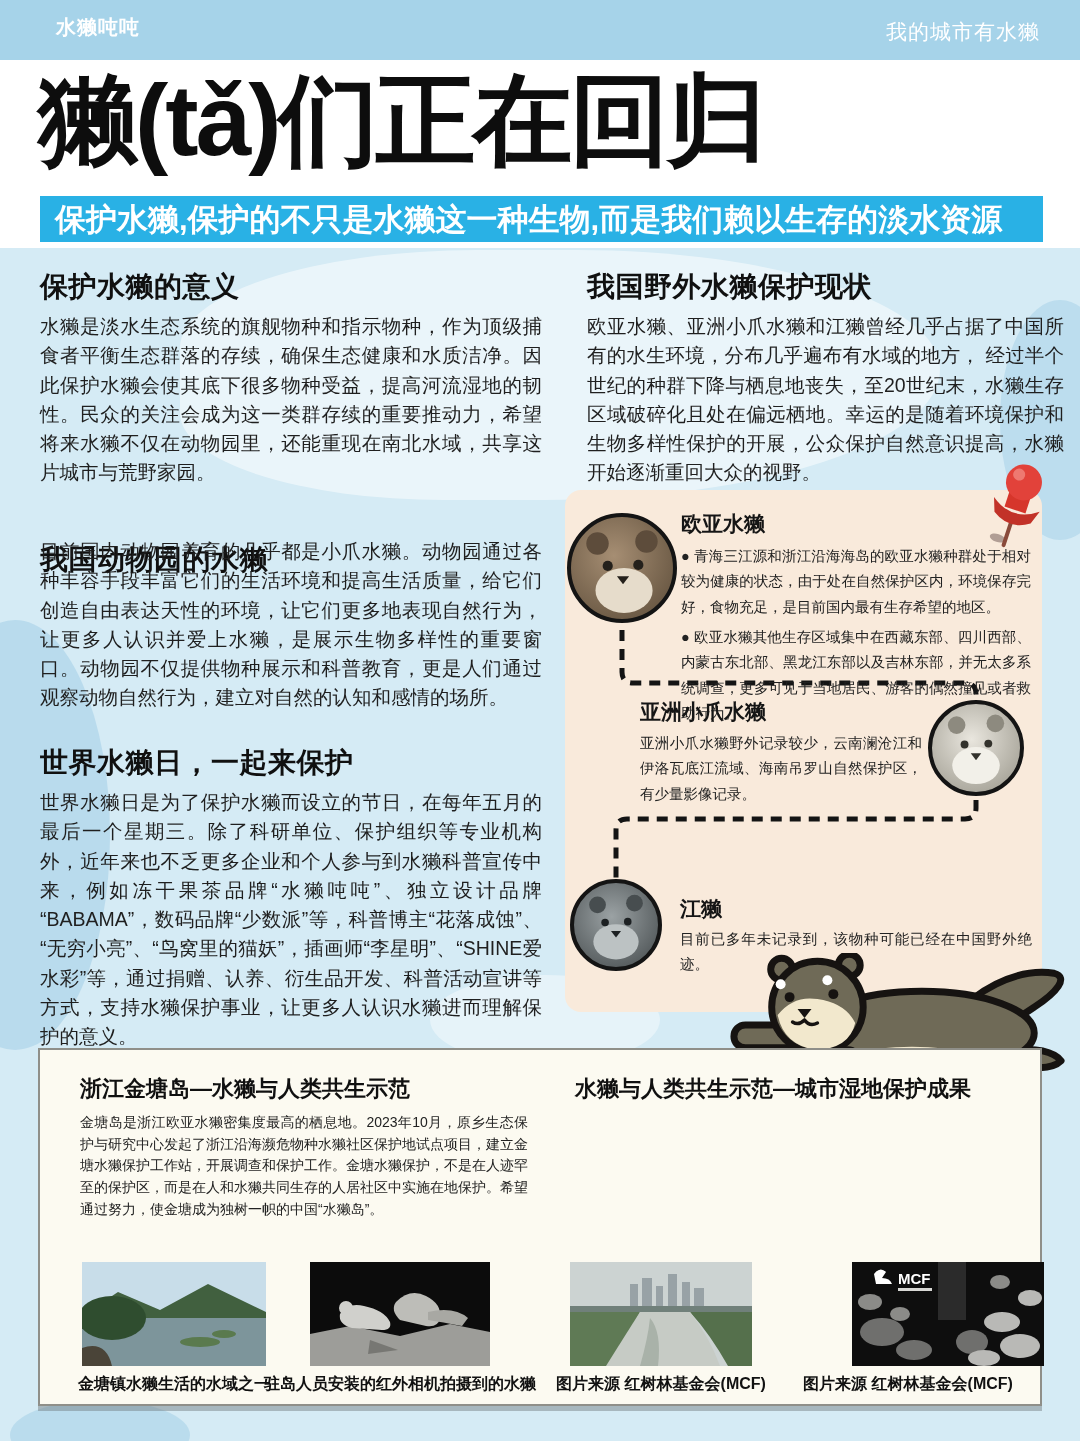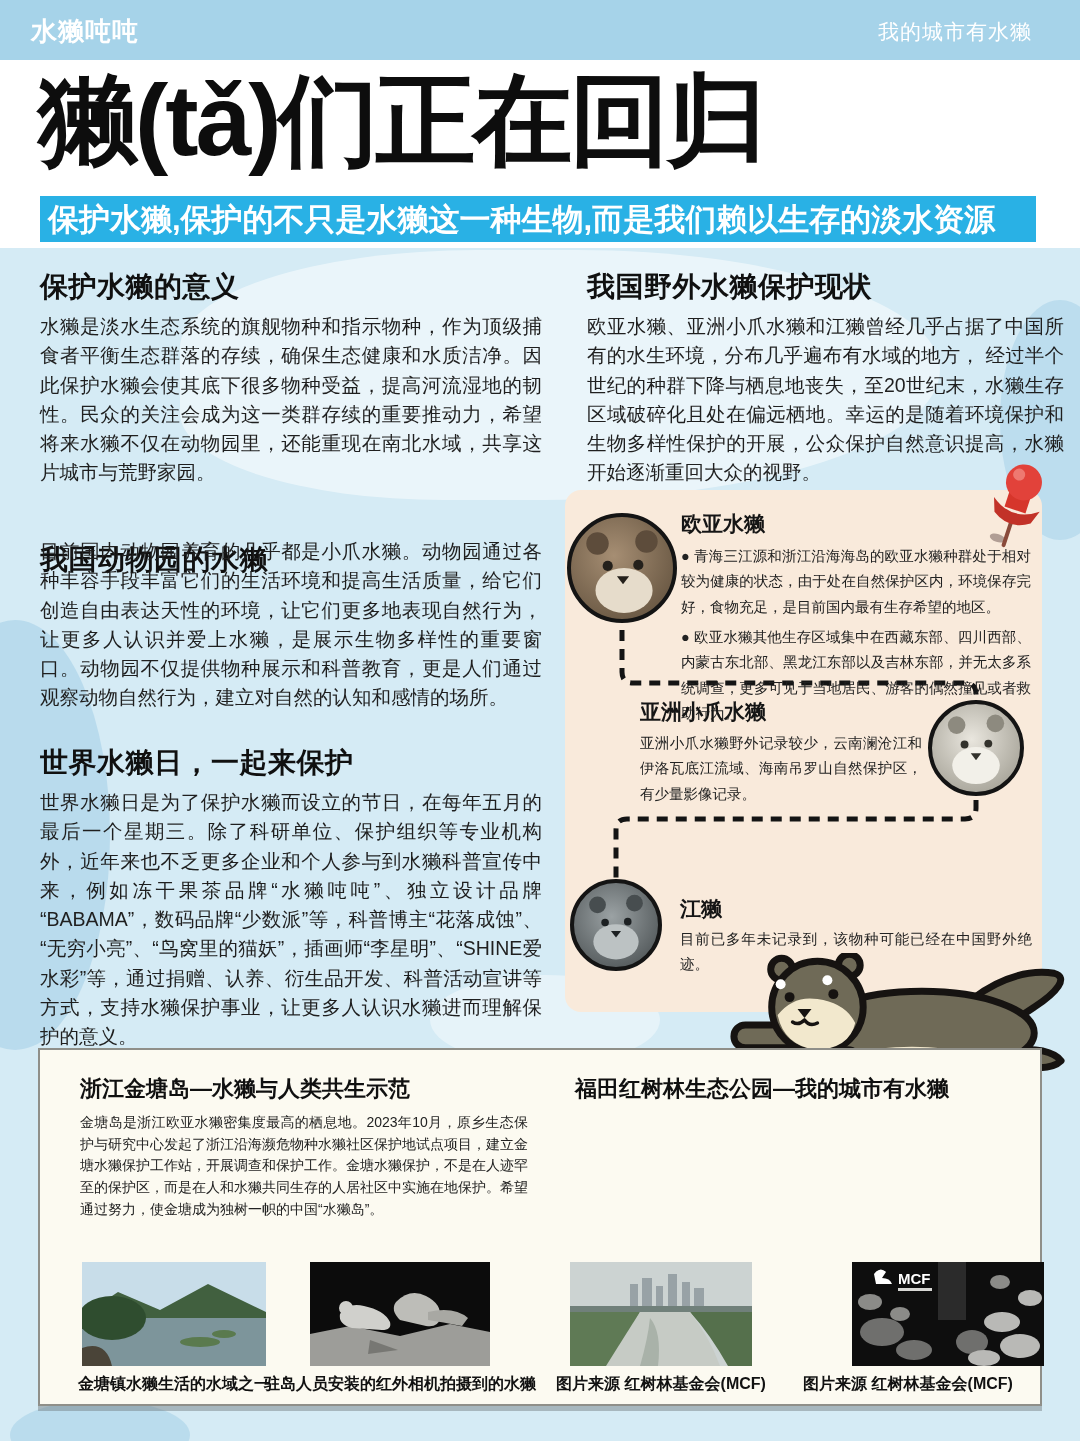--- a/index.html
+++ b/index.html
@@ -2,29 +2,29 @@
 <html lang="zh"><head>
 <meta charset="utf-8">
 <style>
   html,body{margin:0;padding:0;background:#e8eef1;}
   .page{position:relative;width:1080px;height:1441px;overflow:hidden;
         font-family:"Liberation Sans","DejaVu Sans",sans-serif;
         background:#d5ebf5;}
   .abs{position:absolute;}
   
   .header{left:0;top:0;width:1080px;height:60px;background:#a6d3e9;}
-  .brand{left:31px;top:14px;font-size:26px;font-weight:900;color:#ffffff;letter-spacing:1px;}
-  .tagline{right:48px;top:18px;font-size:21px;color:#ffffff;letter-spacing:1px;text-align:center;}
+  .brand{left:56px;top:14px;font-size:20px;font-weight:900;color:#ffffff;letter-spacing:1px;}
+  .tagline{right:40px;top:18px;font-size:21px;color:#ffffff;letter-spacing:1px;text-align:center;}
   
   .title-band{left:0;top:60px;width:1080px;height:188px;background:#ffffff;}
   .big-title{left:38px;top:68px;width:1010px;font-size:100px;line-height:1.05;
              font-weight:900;color:#0d0d0d;letter-spacing:-3px;white-space:nowrap;}
   .banner{left:40px;top:196px;width:988px;height:46px;background:#29b1e5;
           color:#ffffff;font-size:31px;font-weight:900;line-height:47px;
-          padding-left:8px;white-space:nowrap;letter-spacing:0px;}
+          padding-left:15px;white-space:nowrap;letter-spacing:0px;}
   
   .blob{position:absolute;}
   .blob1{left:180px;top:250px;width:760px;height:250px;background:rgba(255,255,255,.5);border-radius:45% 55% 60% 40%;}
   .blob2{left:-80px;top:620px;width:190px;height:430px;background:rgba(150,200,228,.45);border-radius:50%;}
   .blob3{left:1000px;top:300px;width:120px;height:240px;background:rgba(150,200,228,.4);border-radius:50%;}
   .blob4{left:430px;top:975px;width:230px;height:90px;background:rgba(255,255,255,.4);border-radius:50%;}
   .blob5{left:10px;top:1400px;width:180px;height:70px;background:rgba(160,205,230,.5);border-radius:50%;}
   
   .h2{font-size:28px;font-weight:900;color:#101010;letter-spacing:.5px;}
   .para{font-size:19.5px;line-height:1.5;color:#1f1f1f;text-align:justify;}
@@ -161,21 +161,21 @@
       <circle cx="110" cy="27" r="5" fill="#ffffff"></circle>
     <path d="M80,56 h14 l-7,9 z" fill="#161311"></path>
     <path d="M87,67 q5,7 13,3 M87,67 q-6,6 -12,2" fill="none" stroke="#161311" stroke-width="3.5" stroke-linecap="round"></path>
   </svg>
 
   <div class="abs case-card"></div>
 
   <div class="abs h3" style="left:80px;top:1074px;width:450px;">浙江金塘岛—水獭与人类共生示范</div>
   <div class="abs case-para" style="left:80px;top:1112px;width:448px;">金塘岛是浙江欧亚水獭密集度最高的栖息地。2023年10月，原乡生态保护与研究中心发起了浙江沿海濒危物种水獭社区保护地试点项目，建立金塘水獭保护工作站，开展调查和保护工作。金塘水獭保护，不是在人迹罕至的保护区，而是在人和水獭共同生存的人居社区中实施在地保护。希望通过努力，使金塘成为独树一帜的中国“水獭岛”。</div>
 
-  <div class="abs h3" style="left:575px;top:1074px;width:460px;">福田红树林生态公园—我的城市有水獭</div>
+  <div class="abs h3" style="left:575px;top:1074px;width:460px;">水獭与人类共生示范—城市湿地保护成果</div>
 
   <div class="photo abs" style="left:82px;top:1262px;">
     <svg width="184" height="104" viewBox="0 0 184 104">
       <rect width="184" height="104" fill="#c8dde9"></rect>
       <path d="M0,54 L36,30 L78,48 L126,22 L184,50 L184,60 L0,60 Z" fill="#41603f"></path>
       <rect y="56" width="184" height="48" fill="#7d959b"></rect>
       <ellipse cx="30" cy="56" rx="34" ry="22" fill="#2f4d2f"></ellipse>
       <ellipse cx="118" cy="80" rx="20" ry="5" fill="#5a7a4e"></ellipse>
       <ellipse cx="142" cy="72" rx="12" ry="4" fill="#5a7a4e"></ellipse>
       <path d="M0,86 Q24,78 30,104 L0,104 Z" fill="#4a4438"></path>

